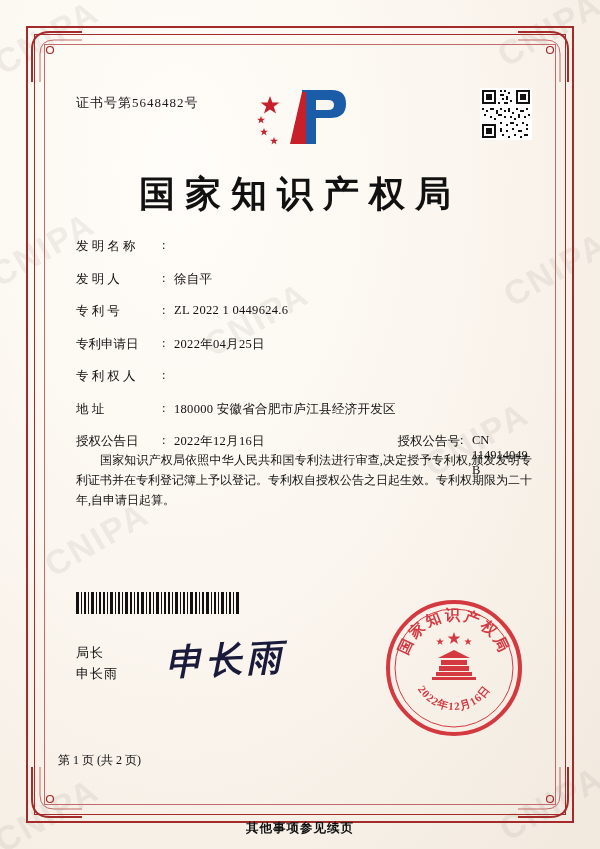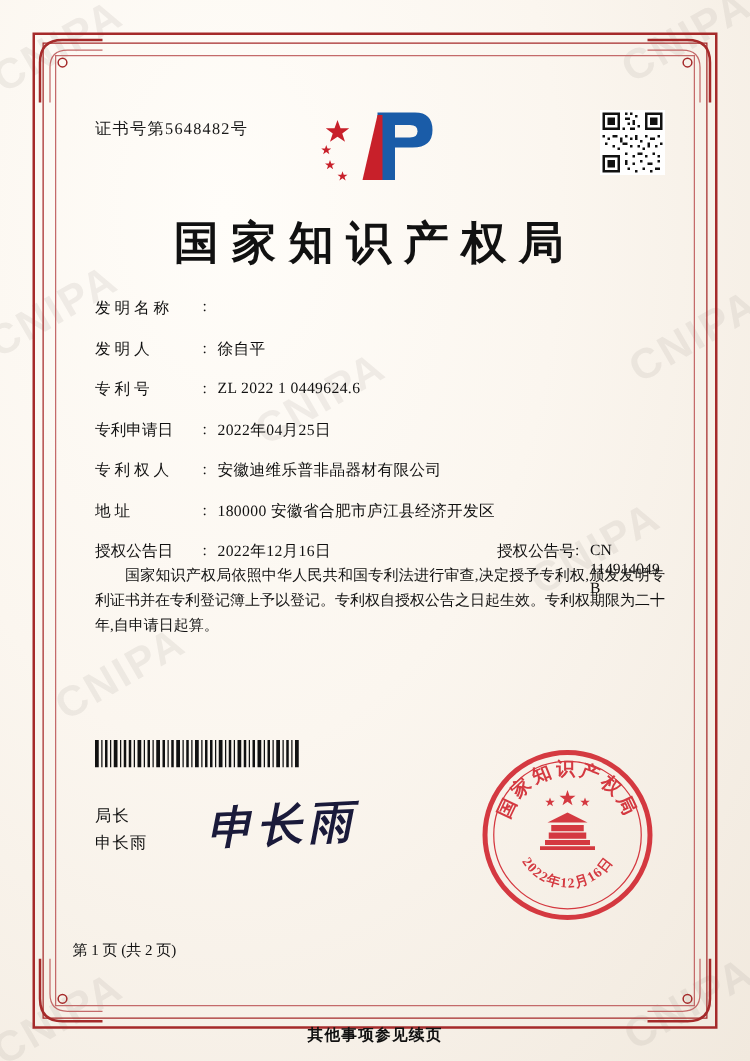--- a/index.html
+++ b/index.html
@@ -283,21 +283,20 @@
 
       <div class="row">
         <div class="lbl">专利申请日</div>
         <div class="colon">:</div>
         <div class="val">2022年04月25日</div>
       </div>
 
       <div class="row">
         <div class="lbl">专 利 权 人</div>
         <div class="colon">:</div>
-        <div class="val">安徽迪维乐普非晶器材有限公司</div>
       </div>
 
       <div class="row">
         <div class="lbl">地 址</div>
         <div class="colon">:</div>
         <div class="val">180000 安徽省合肥市庐江县经济开发区</div>
       </div>
 
       <div class="row two">
         <div class="lbl">授权公告日</div>

